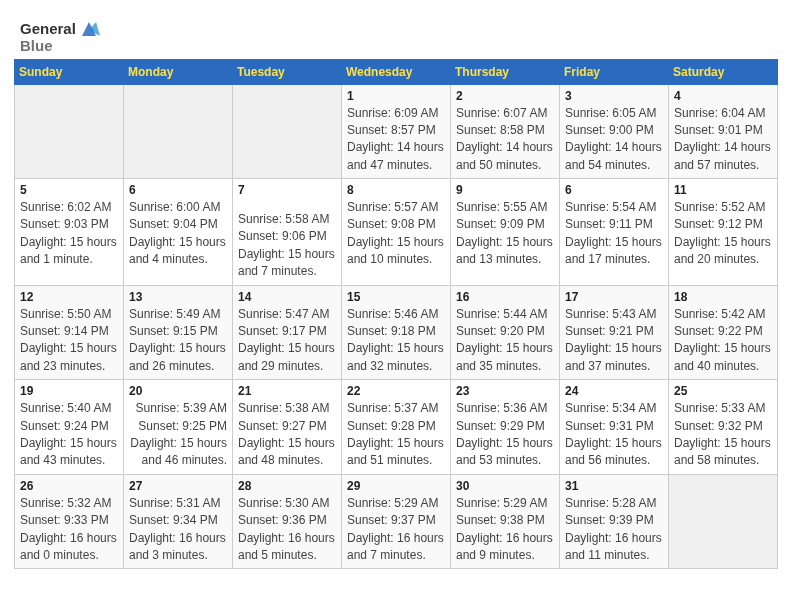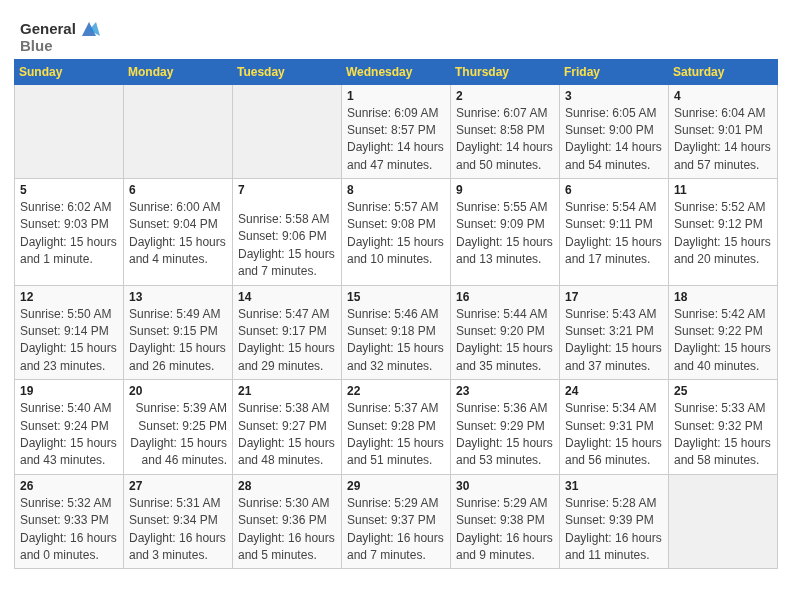--- a/index.html
+++ b/index.html
@@ -230,21 +230,21 @@
           </td>
           <td>
             <div class="day-number">16</div>
             <div class="day-info" style="white-space: pre-line;">Sunrise: 5:44 AM
 Sunset: 9:20 PM
 Daylight: 15 hours and 35 minutes.</div>
           </td>
           <td>
             <div class="day-number">17</div>
             <div class="day-info" style="white-space: pre-line;">Sunrise: 5:43 AM
-Sunset: 3:21 PM
+Sunset: 9:21 PM
 Daylight: 15 hours and 37 minutes.</div>
           </td>
           <td>
             <div class="day-number">18</div>
             <div class="day-info" style="white-space: pre-line;">Sunrise: 5:42 AM
 Sunset: 9:22 PM
 Daylight: 15 hours and 40 minutes.</div>
           </td>
         </tr>
         <tr>

